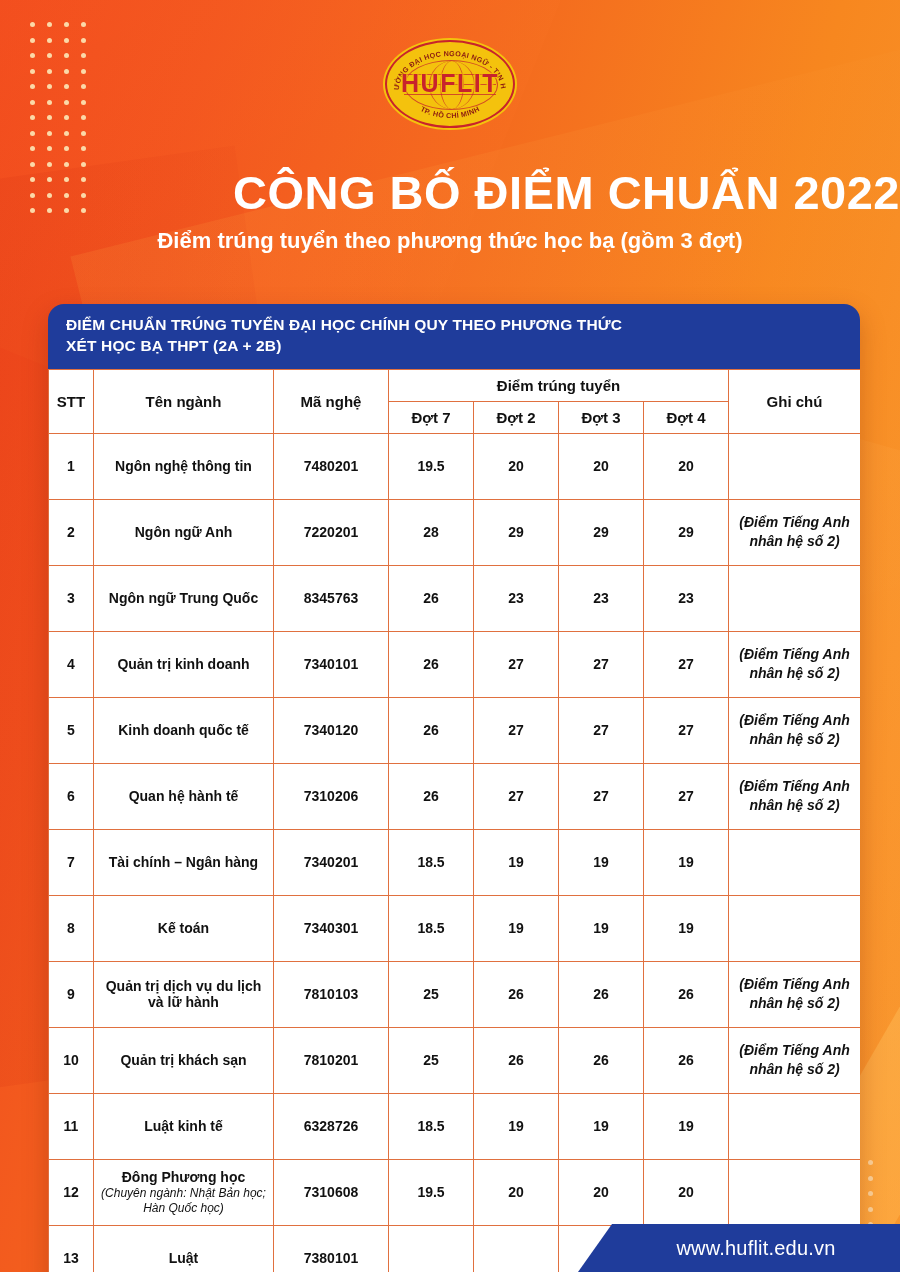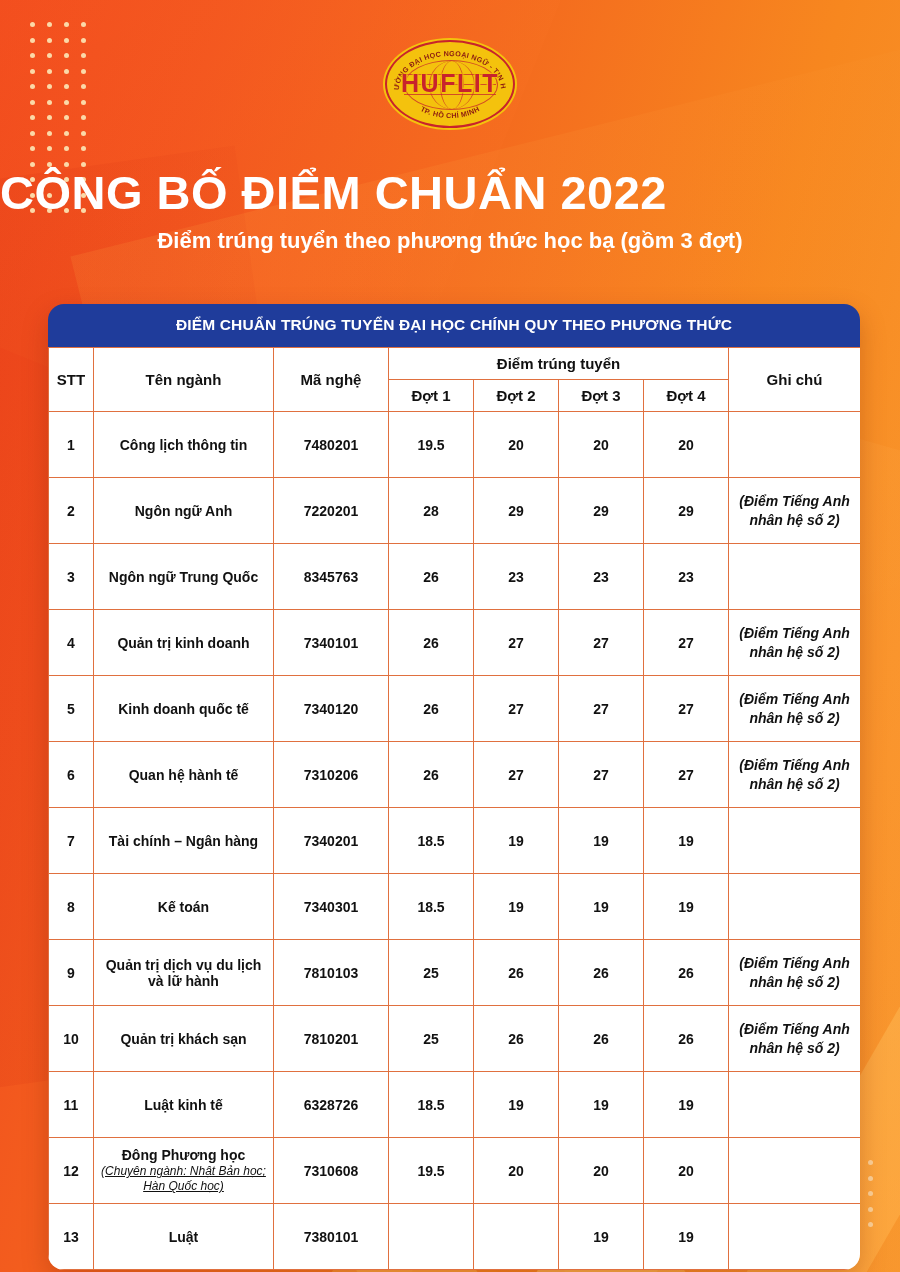--- a/index.html
+++ b/index.html
@@ -124,21 +124,21 @@
     letter-spacing: 1.5px;
     font-family: "Liberation Sans", sans-serif;
     text-shadow: 0 0 2px #F4C20D, 0 0 3px #F4C20D, 1px 0 2px #F4C20D, -1px 0 2px #F4C20D;
   }
   .logo svg.arc-text { position: absolute; left: 0; top: 0; width: 126px; height: 84px; }
   .logo svg.arc-text text { fill: #8B1A12; font-size: 7.2px; font-weight: 700; letter-spacing: .3px; font-family: "Liberation Sans", sans-serif; }
 
   .title {
     position: absolute;
     left: 0; right: 0; top: 168px;
-    text-align: left;
+    text-align: right;
     color: #FFFFFF;
     font-size: 47px;
     font-weight: 700;
     letter-spacing: .5px;
     line-height: 1.08;
     font-family: "Liberation Sans", sans-serif;
   }
   .subtitle {
     position: absolute;
     left: 0; right: 0; top: 228px;
@@ -154,21 +154,20 @@
     position: absolute;
     left: 48px; top: 304px;
     width: 812px;
     border-radius: 16px;
     overflow: hidden;
     box-shadow: 0 10px 26px rgba(120,30,0,.28);
   }
   .card-head {
     background: #1F3C9B;
     color: #fff;
-    text-align: center;
     padding: 10px 18px 12px;
     font-size: 15.5px;
     font-weight: 700;
     line-height: 1.38;
     letter-spacing: .15px;
   }
   table.scores {
     width: 100%;
     border-collapse: collapse;
     background: #FFFFFF;
@@ -201,21 +200,20 @@
     line-height: 1.35;
     margin-top: 40px;
   }
   .sub-note {
     display: block;
     font-style: italic;
     font-weight: 400;
     font-size: 12px;
     line-height: 1.25;
     margin-top: 1px;
-    text-decoration: underline;
   }
   table.scores tbody tr:last-child td { border-bottom: 1px solid #E0703F; }
   col.c-stt  { width: 45px; }
   col.c-name { width: 180px; }
   col.c-code { width: 115px; }
   col.c-d1, col.c-d2, col.c-d3, col.c-d4 { width: 85px; }
   col.c-note { width: 132px; }
 
   
   .footer-bar {
@@ -359,20 +357,21 @@
       <div class="brand">HUFLIT</div>
     </div>
   </div>
 
   <div class="title">CÔNG BỐ ĐIỂM CHUẨN 2022</div>
   <div class="subtitle">Điểm trúng tuyển theo phương thức học bạ (gồm 3 đợt)</div>
 
   <div class="card">
     <div class="card-head">
       <div>ĐIỂM CHUẨN TRÚNG TUYỂN ĐẠI HỌC CHÍNH QUY THEO PHƯƠNG THỨC</div>
+      <div>XÉT HỌC BẠ THPT (2A + 2B)</div>
     </div>
 
     <table class="scores">
       <colgroup>
         <col class="c-stt">
           <col class="c-name">
           <col class="c-code">
         <col class="c-d1">
           <col class="c-d2">
           <col class="c-d3">
@@ -381,30 +380,30 @@
       </colgroup>
       <thead>
         <tr>
           <th rowspan="2">STT</th>
           <th rowspan="2">Tên ngành</th>
           <th rowspan="2">Mã nghệ</th>
           <th colspan="4">Điểm trúng tuyển</th>
           <th rowspan="2">Ghi chú</th>
         </tr>
         <tr>
-          <th>Đợt 1</th>
+          <th>Đợt 7</th>
           <th>Đợt 2</th>
           <th>Đợt 3</th>
           <th>Đợt 4</th>
         </tr>
       </thead>
       <tbody id="scores-body">
           <tr>
             <td>1</td>
-            <td class="major">Công lịch thông tin</td>
+            <td class="major">Ngôn nghệ thông tin</td>
             <td class="code">7480201</td>
             <td>19.5</td>
             <td>20</td>
             <td>20</td>
             <td>20</td>
             <td class="note"></td>
           </tr>
           <tr>
             <td>2</td>
             <td class="major">Ngôn ngữ Anh</td>
@@ -522,13 +521,16 @@
             <td></td>
             <td></td>
             <td>19</td>
             <td>19</td>
             <td class="note"></td>
           </tr>
         </tbody>
     </table>
   </div>
 
+  <div class="footer-bar">
+    <span>www.huflit.edu.vn</span>
+  </div>
 </div>
 
 </body></html>

